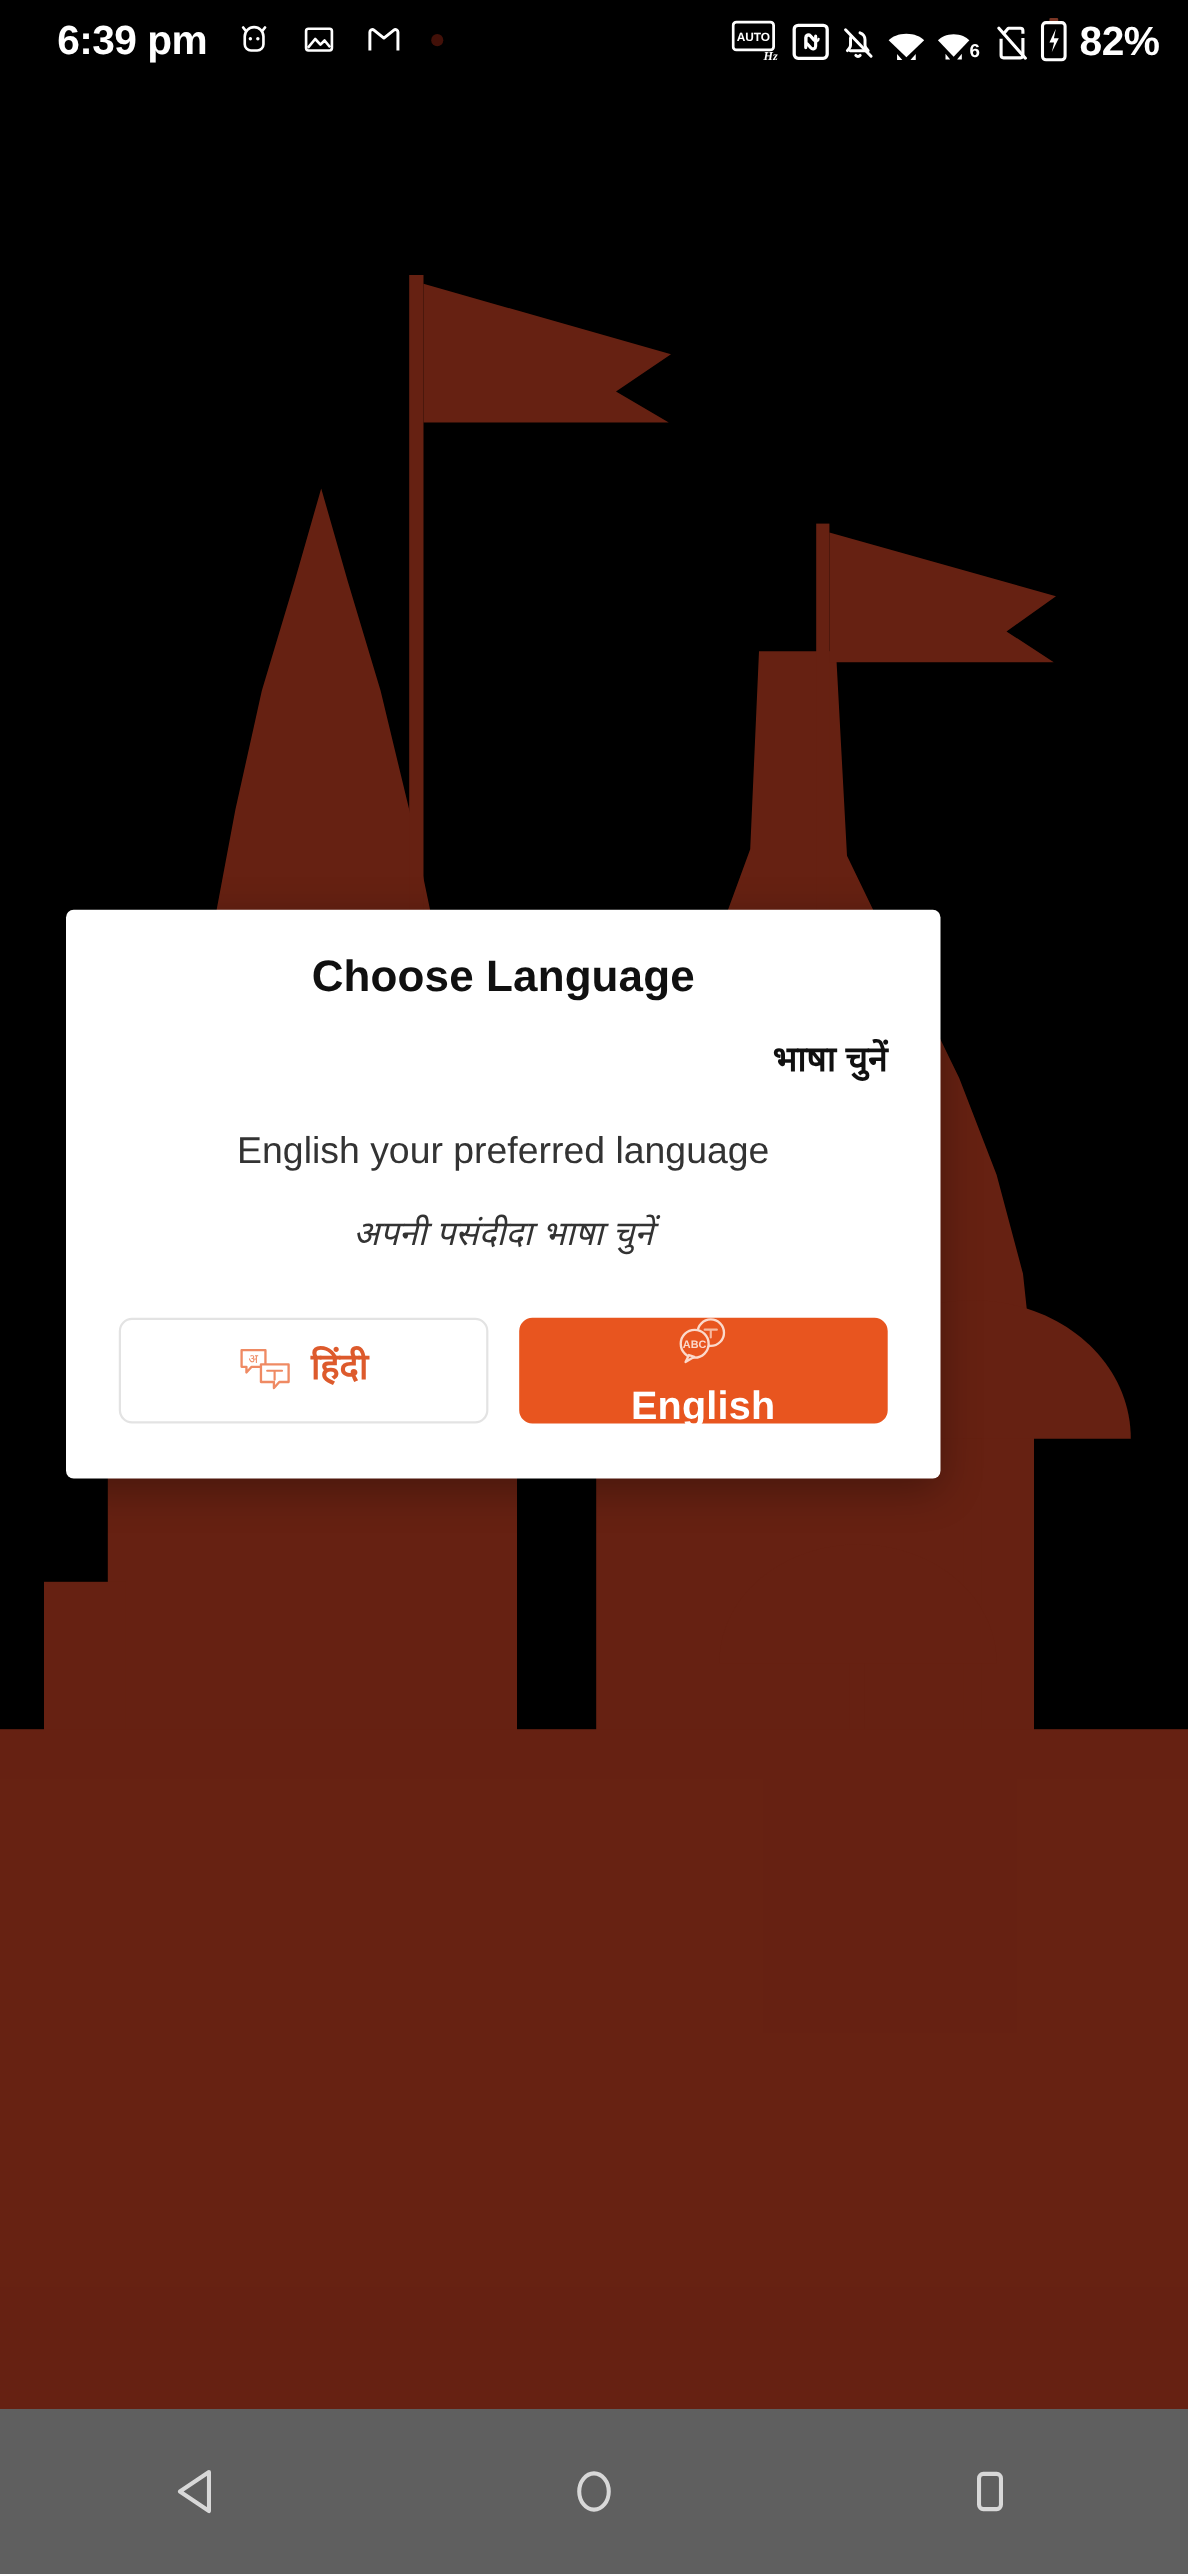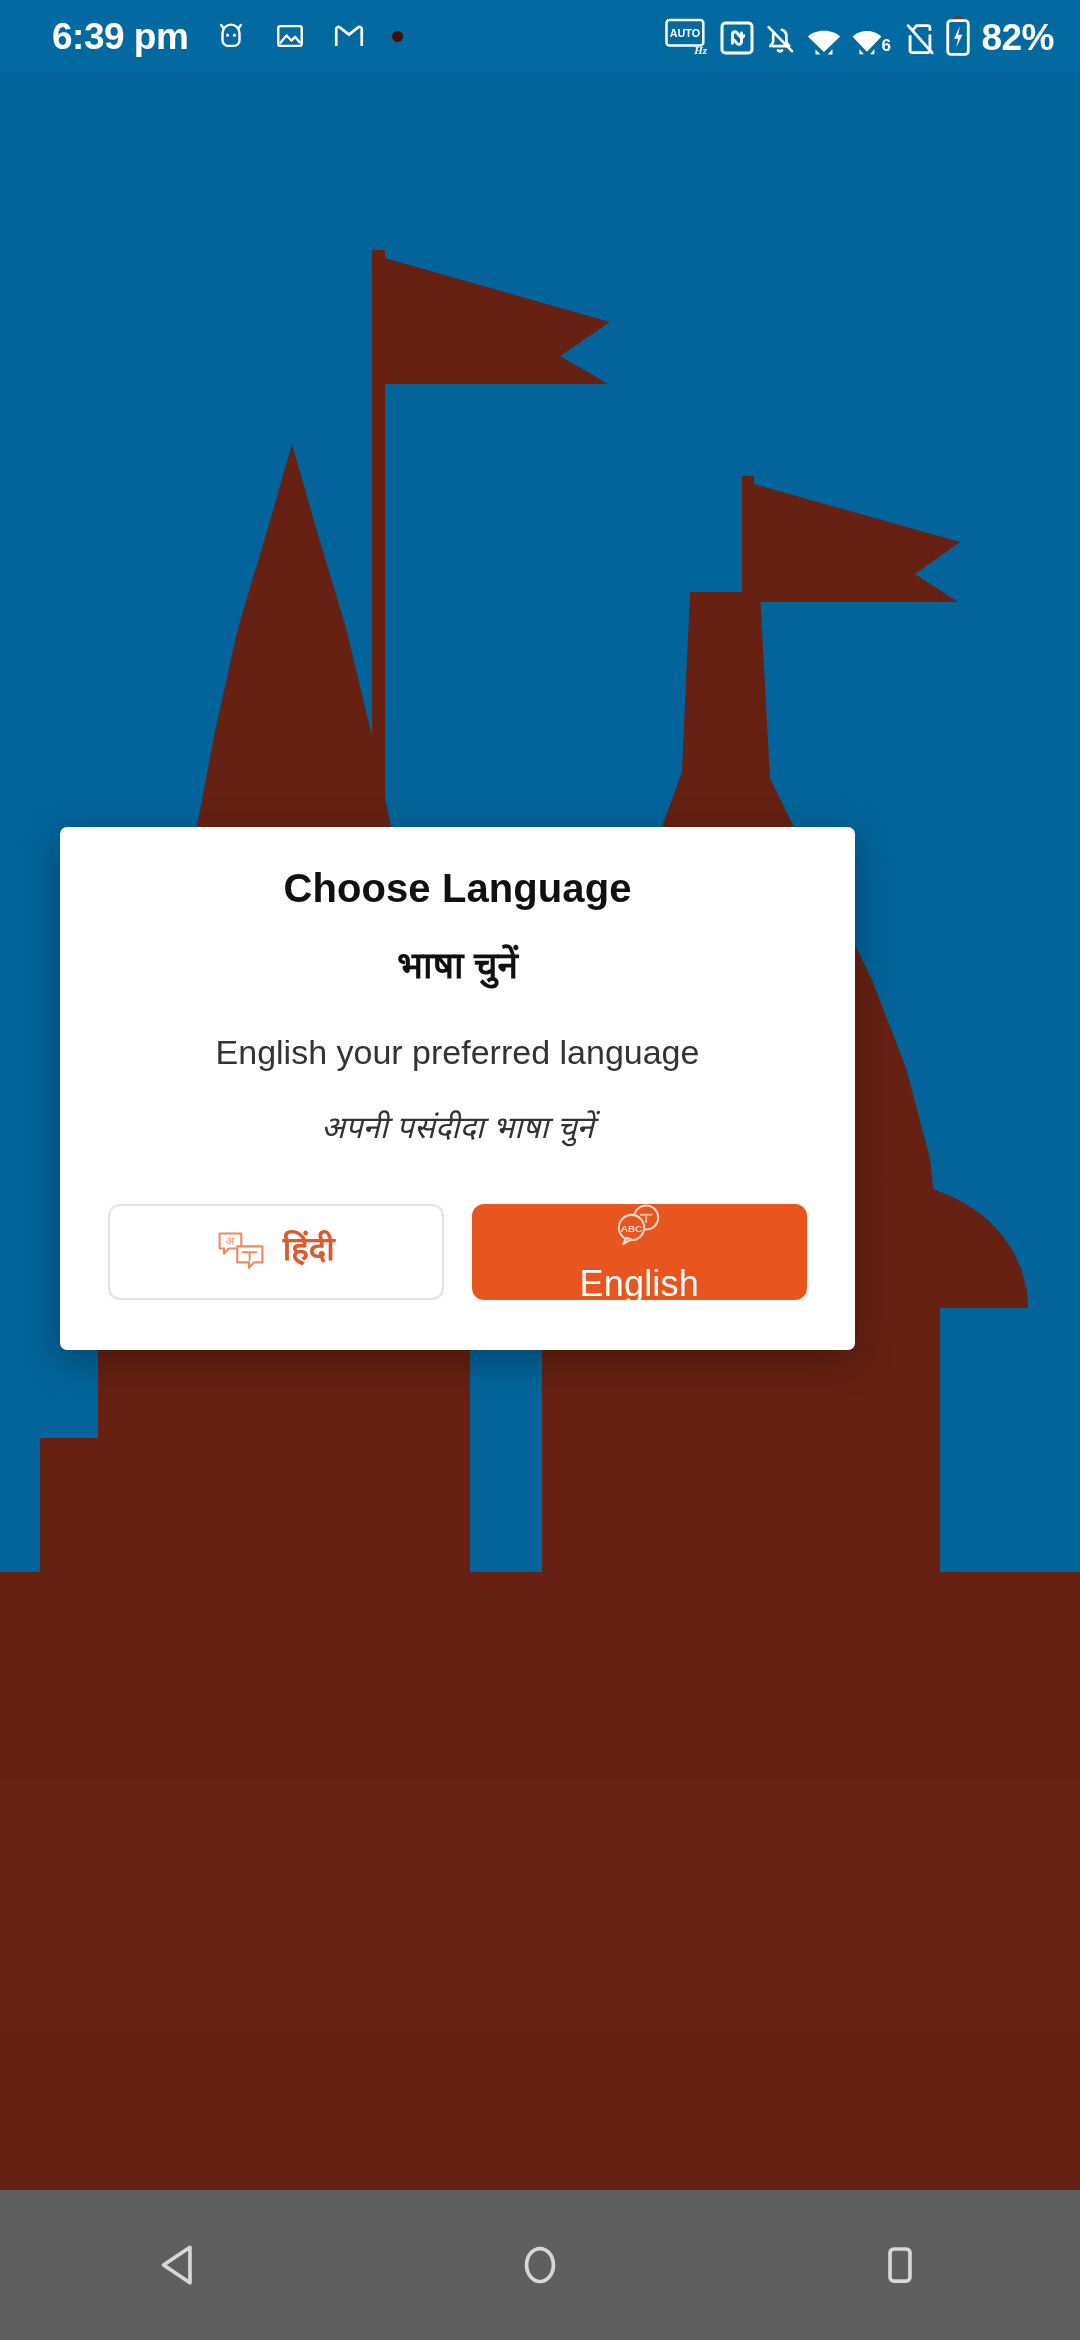--- a/index.html
+++ b/index.html
@@ -7,21 +7,21 @@
   html, body {
     width:1080px; height:2340px;
     background:#5a190d;
     font-family:"Liberation Sans", sans-serif;
     overflow:hidden;
   }
 
   #phone {
     position:relative;
     width:1080px; height:2340px;
-    background:#0369a1;
+    background:#000000;
     overflow:hidden;
   }
 
   
   .statusbar {
     position:absolute; top:0; left:0;
     width:1080px; height:72px;
     display:flex; align-items:center;
     padding:0 26px 0 52px;
     color:#ffffff;
@@ -65,24 +65,24 @@
   .dlg-title {
     font-size:40px;
     font-weight:700;
     color:#101010;
     text-align:center;
     letter-spacing:0.1px;
     line-height:1.15;
   }
   .dlg-title-hi {
     margin-top:33px;
-    font-size:37px;
+    font-size:32px;
     font-weight:700;
     color:#101010;
-    text-align:center;
+    text-align:right;
     line-height:1.2;
   }
   .dlg-sub {
     margin-top:44px;
     font-size:34px;
     font-weight:400;
     color:#333333;
     text-align:center;
     line-height:1.2;
   }
@@ -119,21 +119,21 @@
     color:#dd5a2c;
   }
   .btn-filled {
     background:#e8551f;
     border:2px solid #e8551f;
     border-radius:12px;
     color:#ffffff;
     flex-direction:column;
   }
   .btn-label-hi { font-size:33px; font-weight:600; line-height:1;font-family:Liberation Mono, monospace; }
-  .btn-label-en { font-size:36px; font-weight:400; line-height:1; letter-spacing:0.2px; }
+  .btn-label-en { font-size:36px; font-weight:700; line-height:1; letter-spacing:0.2px; }
   .btn-ico { display:block; flex:0 0 auto; }
 
   
   .navbar {
     position:absolute; left:0; bottom:0;
     width:1080px; height:150px;
     background:#5f5f5f;
     display:flex; align-items:center;
     z-index:50;
   }

